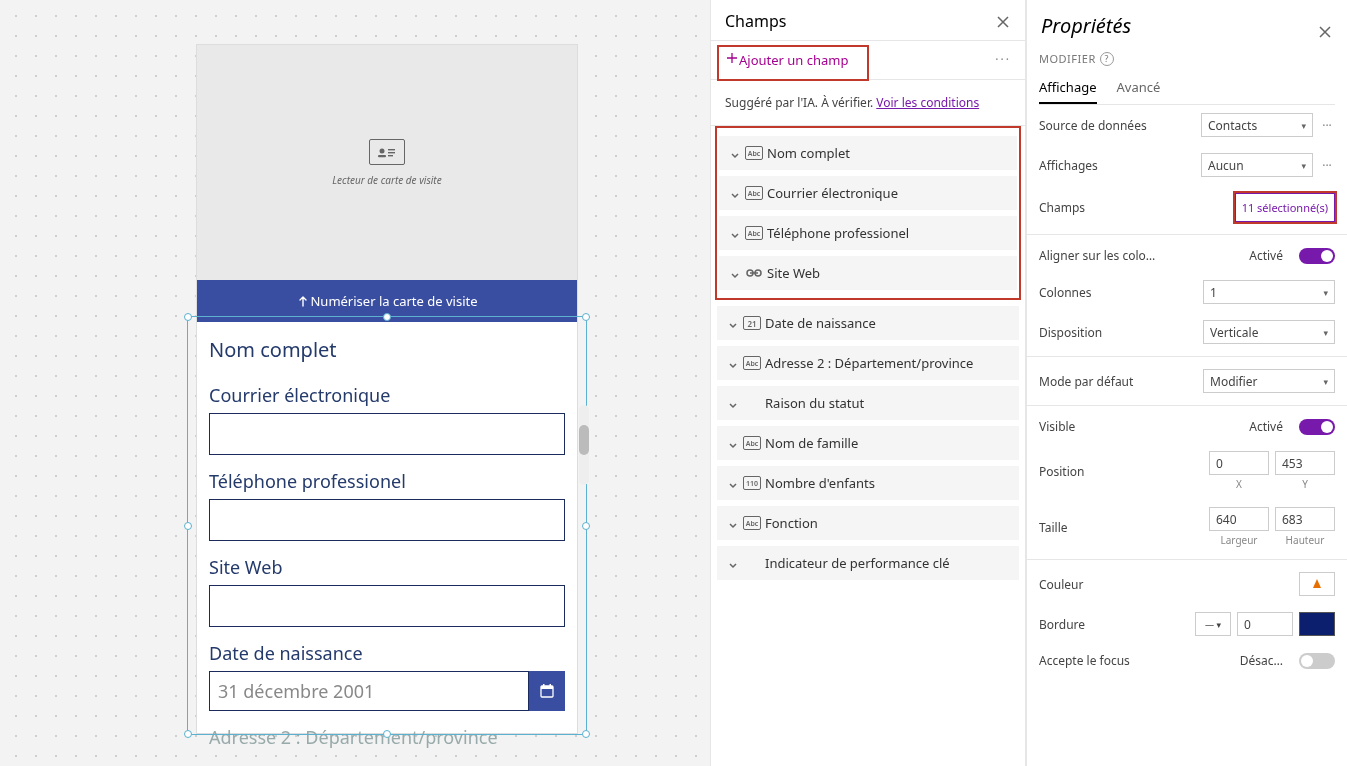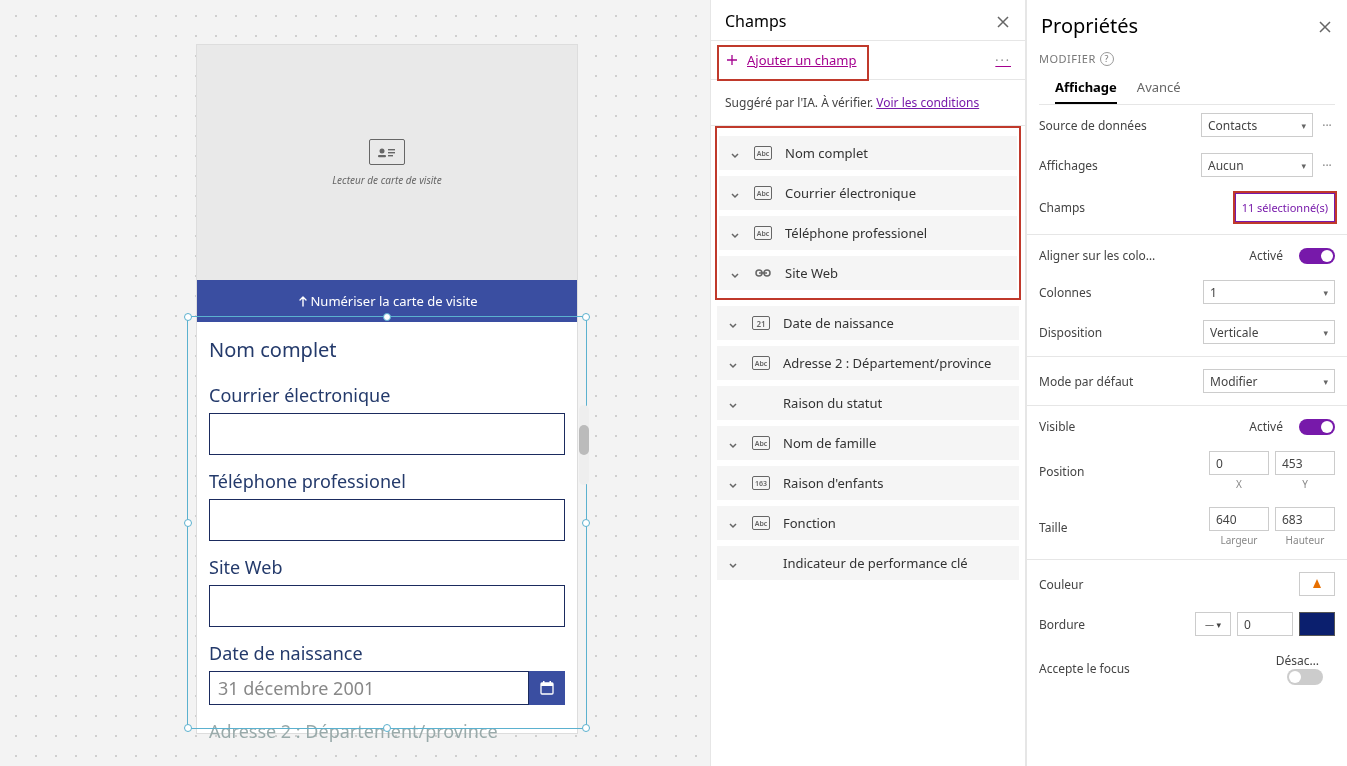--- a/index.html
+++ b/index.html
@@ -27,57 +27,57 @@
 .form-area .sel{position:absolute;inset:-6px -10px 14px -10px;border:1px solid var(--selection);pointer-events:none;}
 .handle{position:absolute;width:8px;height:8px;background:#fff;border:1px solid var(--selection);border-radius:50%;}
 .h-tl{left:-4px;top:-4px}.h-tr{right:-4px;top:-4px}.h-tm{left:50%;top:-4px;margin-left:-4px}
 .h-ml{left:-4px;top:50%;margin-top:-4px}.h-mr{right:-4px;top:50%;margin-top:-4px}
 .h-bl{left:-4px;bottom:-4px}.h-br{right:-4px;bottom:-4px}.h-bm{left:50%;bottom:-4px;margin-left:-4px}
 
 .flabel{font-size:18px;color:var(--formlabel);margin:14px 0 6px;}
 .fbox{border:1.5px solid var(--navy);height:42px;}
 .title-only{font-size:20px;color:var(--formlabel);padding:14px 0 6px;font-weight:400;}
 .datebox{display:flex;}
-.datebox .val{flex:1;border:1.5px solid var(--navy);height:34px;padding:0 8px;display:flex;align-items:center;font-size:18px;color:#888;}
+.datebox .val{flex:1;border:1.5px solid var(--navy);height:40px;padding:0 8px;display:flex;align-items:center;font-size:18px;color:#888;}
 .datebox .btn{width:36px;background:var(--blue);display:flex;align-items:center;justify-content:center;}
 .datebox .btn svg{fill:#fff;}
 .cutlabel{font-size:18px;color:#9aa;margin-top:14px;}
 
 
 .fields{position:absolute;left:710px;top:0;bottom:0;width:316px;background:#fff;border-left:1px solid var(--panelborder);border-right:1px solid var(--panelborder);}
 .fields-h{display:flex;align-items:center;justify-content:space-between;padding:10px 14px 8px;border-bottom:1px solid var(--panelborder);}
 .fields-h h2{margin:0;font-size:16px;font-weight:400;}
 .closex{width:16px;height:16px;cursor:pointer;}
 .closex svg{stroke:#666;stroke-width:1.5;}
-.addrow{display:flex;align-items:center;gap:8px;padding:10px 14px;color:var(--accent);font-size:13px;border-bottom:1px solid var(--panelborder);position:relative;text-decoration:underline;}
+.addrow{display:flex;align-items:flex-start;gap:0;padding:10px 14px;color:var(--accent);font-size:13px;border-bottom:1px solid var(--panelborder);position:relative;}
 .addrow.red::after{content:"";position:absolute;left:6px;top:4px;width:148px;height:32px;border:2px solid var(--red);}
 .more{margin-left:auto;color:#888;letter-spacing:2px;font-size:12px;}
 .suggest{padding:14px;font-size:12px;color:#444;border-bottom:1px solid var(--panelborder);}
 .suggest a{color:var(--link);}
 .fieldlist{padding:0 6px;}
-.frow{display:flex;align-items:center;gap:13px;background:var(--rowbg);margin:6px 0;padding:8px 10px;font-size:13px;color:#333;cursor:pointer;}
+.frow{display:flex;align-items:center;gap:4px;background:var(--rowbg);margin:6px 0;padding:8px 10px;font-size:13px;color:#333;cursor:pointer;}
 .frow .chev{width:12px;height:12px;}
 .frow .chev svg{stroke:#666;stroke-width:1.5;fill:none;}
 .ftype{width:18px;height:14px;border:1px solid #666;border-radius:2px;font-size:7px;display:flex;align-items:center;justify-content:center;color:#666;font-weight:600;}
 .ftype.link svg{stroke:#666;stroke-width:1.5;fill:none;}
 .ftype.cal{font-size:8px;}
 .ftype.grid{display:grid;grid-template-columns:1fr 1fr;grid-template-rows:1fr 1fr;gap:1px;padding:1px;border:none;}
 .ftype.grid span{background:#666;}
 .redgroup{border:2px solid var(--red);padding:2px;margin:0 -2px;}
 
 
 .props{position:absolute;left:1026px;right:0;top:0;bottom:0;background:#fff;border-left:1px solid var(--panelborder);padding:0 12px;}
-.props-h{display:flex;align-items:center;justify-content:space-between;padding:12px 2px 6px;}
+.props-h{display:flex;align-items:flex-end;justify-content:space-between;padding:12px 2px 6px;font-style:italic;}
 .props-h h2{margin:0;font-size:20px;font-weight:400;}
 .mod{font-size:11px;color:#777;letter-spacing:0.5px;display:flex;align-items:center;gap:4px;margin:6px 0;}
 .mod .q{width:14px;height:14px;border:1px solid #999;border-radius:50%;font-size:9px;display:flex;align-items:center;justify-content:center;}
 .formname{font-size:14px;font-weight:600;margin:4px 0 8px;}
 .tabs{display:flex;gap:20px;border-bottom:1px solid var(--panelborder);font-size:13px;}
 .tab{padding:6px 0;color:#666;border-bottom:2px solid transparent;cursor:pointer;}
-.tab.active{color:#000;border-bottom-color:#000;font-weight:700;margin-left:16px;}
+.tab.active{color:#000;border-bottom-color:#000;font-weight:400;}
 .prow{display:flex;align-items:center;justify-content:space-between;padding:8px 0;font-size:12px;color:#444;}
 .prow .lbl{flex:0 0 120px;}
 .sep{border-top:1px solid var(--panelborder);margin:4px -12px;}
 .sel-ctl{display:flex;align-items:center;gap:6px;}
 .dd{width:112px;height:24px;border:1px solid #ccc;font-size:12px;padding:0 6px;display:flex;align-items:center;justify-content:space-between;background:#fff;cursor:pointer;}
 .dd .ar{font-size:9px;color:#666;}
 .num{width:60px;height:24px;border:1px solid #ccc;font-size:12px;padding:0 6px;display:flex;align-items:center;background:#fff;}
 .ellips{width:16px;text-align:center;color:#888;font-size:12px;cursor:pointer;}
 .chip{border:1px solid var(--link);color:var(--link);font-size:11px;padding:6px 6px;cursor:pointer;}
 .chip.red{outline:2px solid var(--red);}
@@ -251,22 +251,22 @@
     <span class="chev"><svg viewBox="0 0 12 12">
               <path d="M3 5 L6 8 L9 5"></path>
             </svg></span>
     <span class="ftype">Abc</span>
     <span>Nom de famille</span>
   </div>
         <div class="frow">
     <span class="chev"><svg viewBox="0 0 12 12">
               <path d="M3 5 L6 8 L9 5"></path>
             </svg></span>
-    <span class="ftype">163</span>
-    <span>Raison d'enfants</span>
+    <span class="ftype">110</span>
+    <span>Nombre d'enfants</span>
   </div>
         <div class="frow">
     <span class="chev"><svg viewBox="0 0 12 12">
               <path d="M3 5 L6 8 L9 5"></path>
             </svg></span>
     <span class="ftype">Abc</span>
     <span>Fonction</span>
   </div>
         <div class="frow">
     <span class="chev"><svg viewBox="0 0 12 12">
@@ -409,19 +409,19 @@
       <div class="sel-ctl">
         <div class="bstyle">— ▾</div>
         <div class="num" style="width:56px">
             <span>0</span>
           </div>
         <div class="navy-sw"></div>
       </div>
     </div>
     <div class="prow">
       <span class="lbl">Accepte le focus</span>
-      <div style="display:flex;align-items:center;flex-direction:column;">
+      <div style="display:flex;align-items:center;">
           <span class="tlbl">Désac…</span>
           <div class="toggle off"></div>
         </div>
     </div>
   </div>
 </div>
 
 </body></html>

